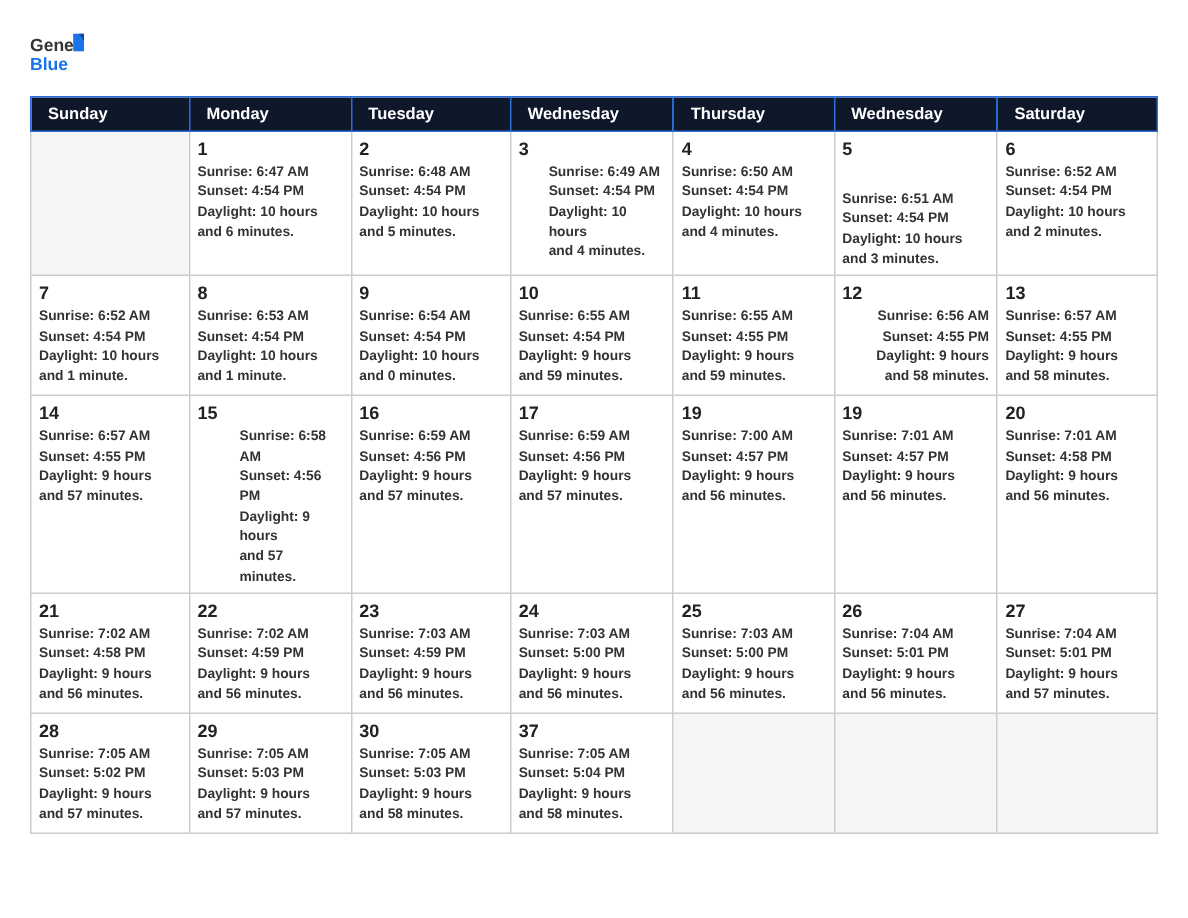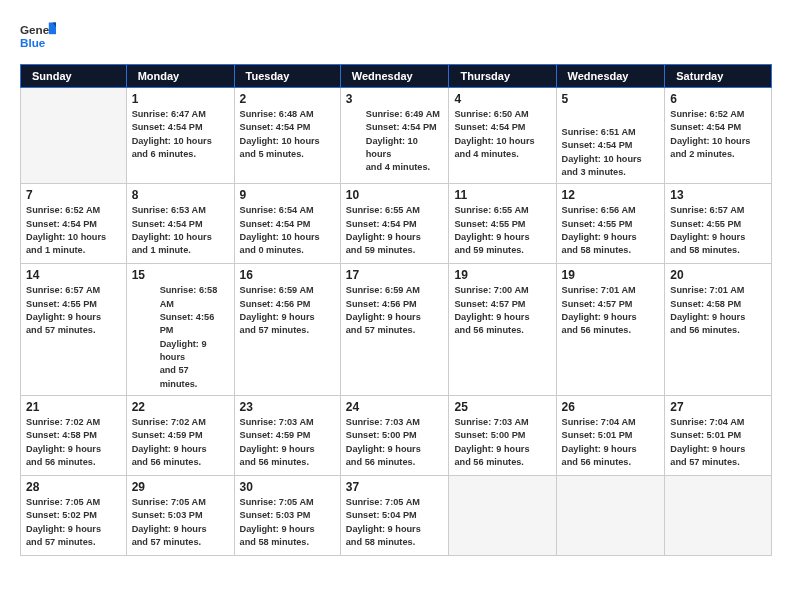--- a/index.html
+++ b/index.html
@@ -191,21 +191,21 @@
           </td>
           <td>
             <div class="day-number">11</div>
             <div class="day-info" style="white-space: pre-line;">Sunrise: 6:55 AM
 Sunset: 4:55 PM
 Daylight: 9 hours
 and 59 minutes.</div>
           </td>
           <td>
             <div class="day-number">12</div>
-            <div class="day-info" style="white-space: pre-line;">Sunrise: 6:56 AM
+            <div class="day-info" style="white-space: pre-line; text-align: right;">Sunrise: 6:56 AM
 Sunset: 4:55 PM
 Daylight: 9 hours
 and 58 minutes.</div>
           </td>
           <td>
             <div class="day-number">13</div>
             <div class="day-info" style="white-space: pre-line;">Sunrise: 6:57 AM
 Sunset: 4:55 PM
 Daylight: 9 hours
 and 58 minutes.</div>

